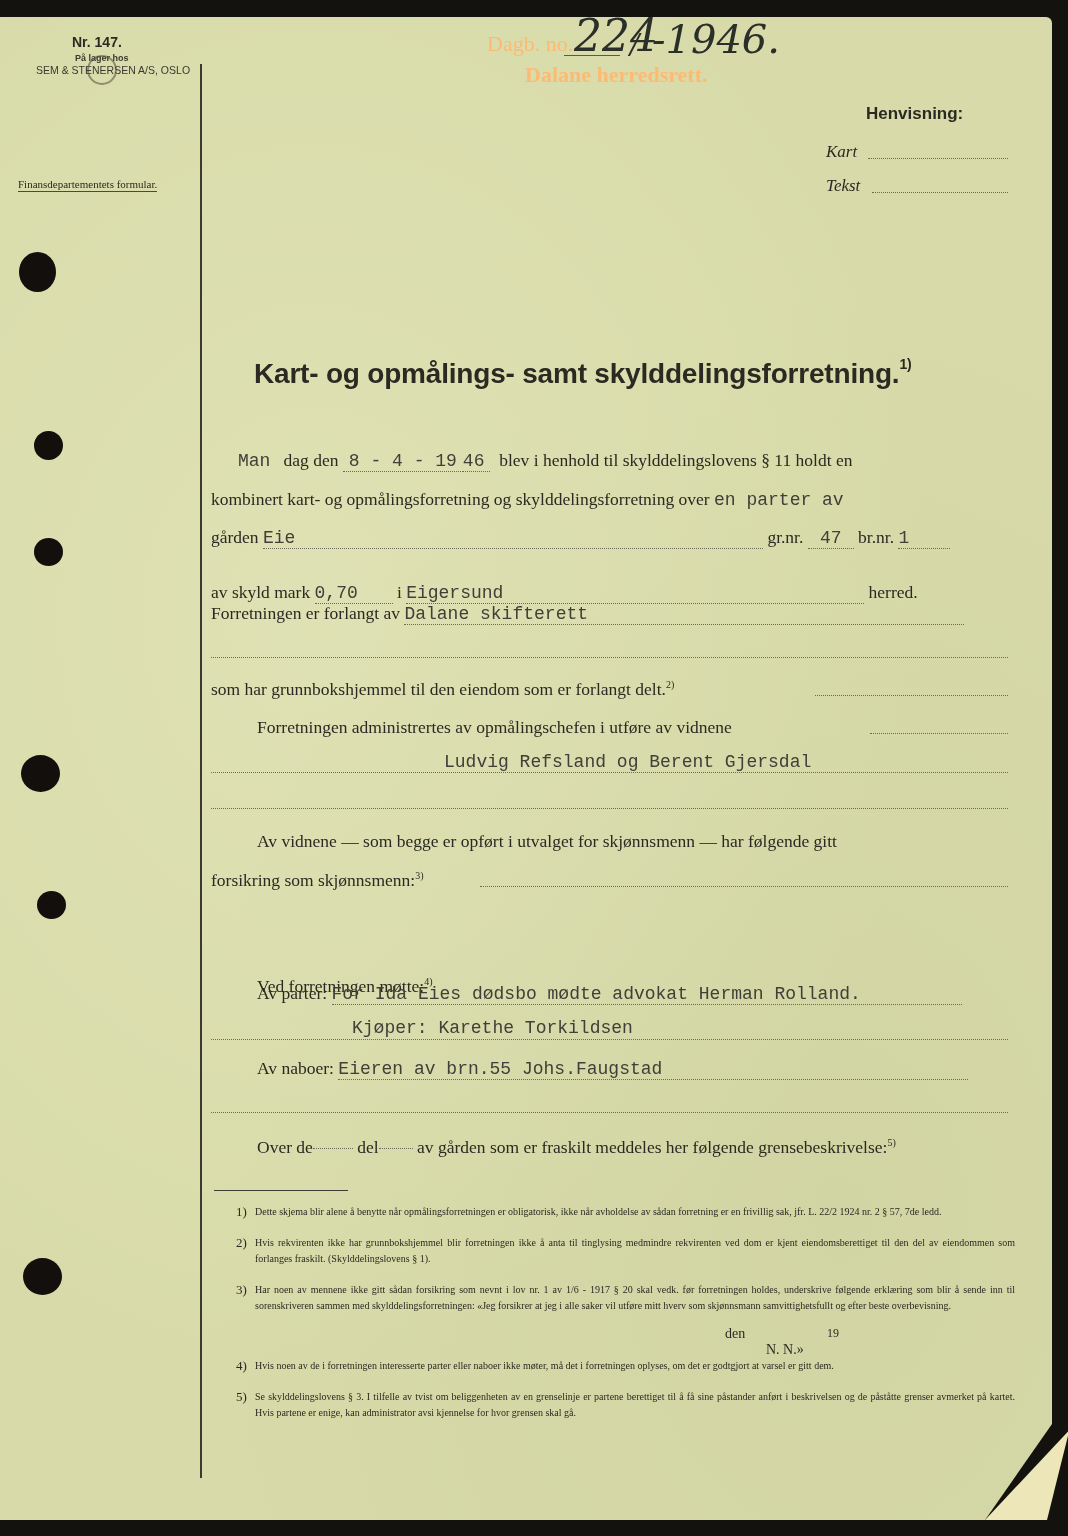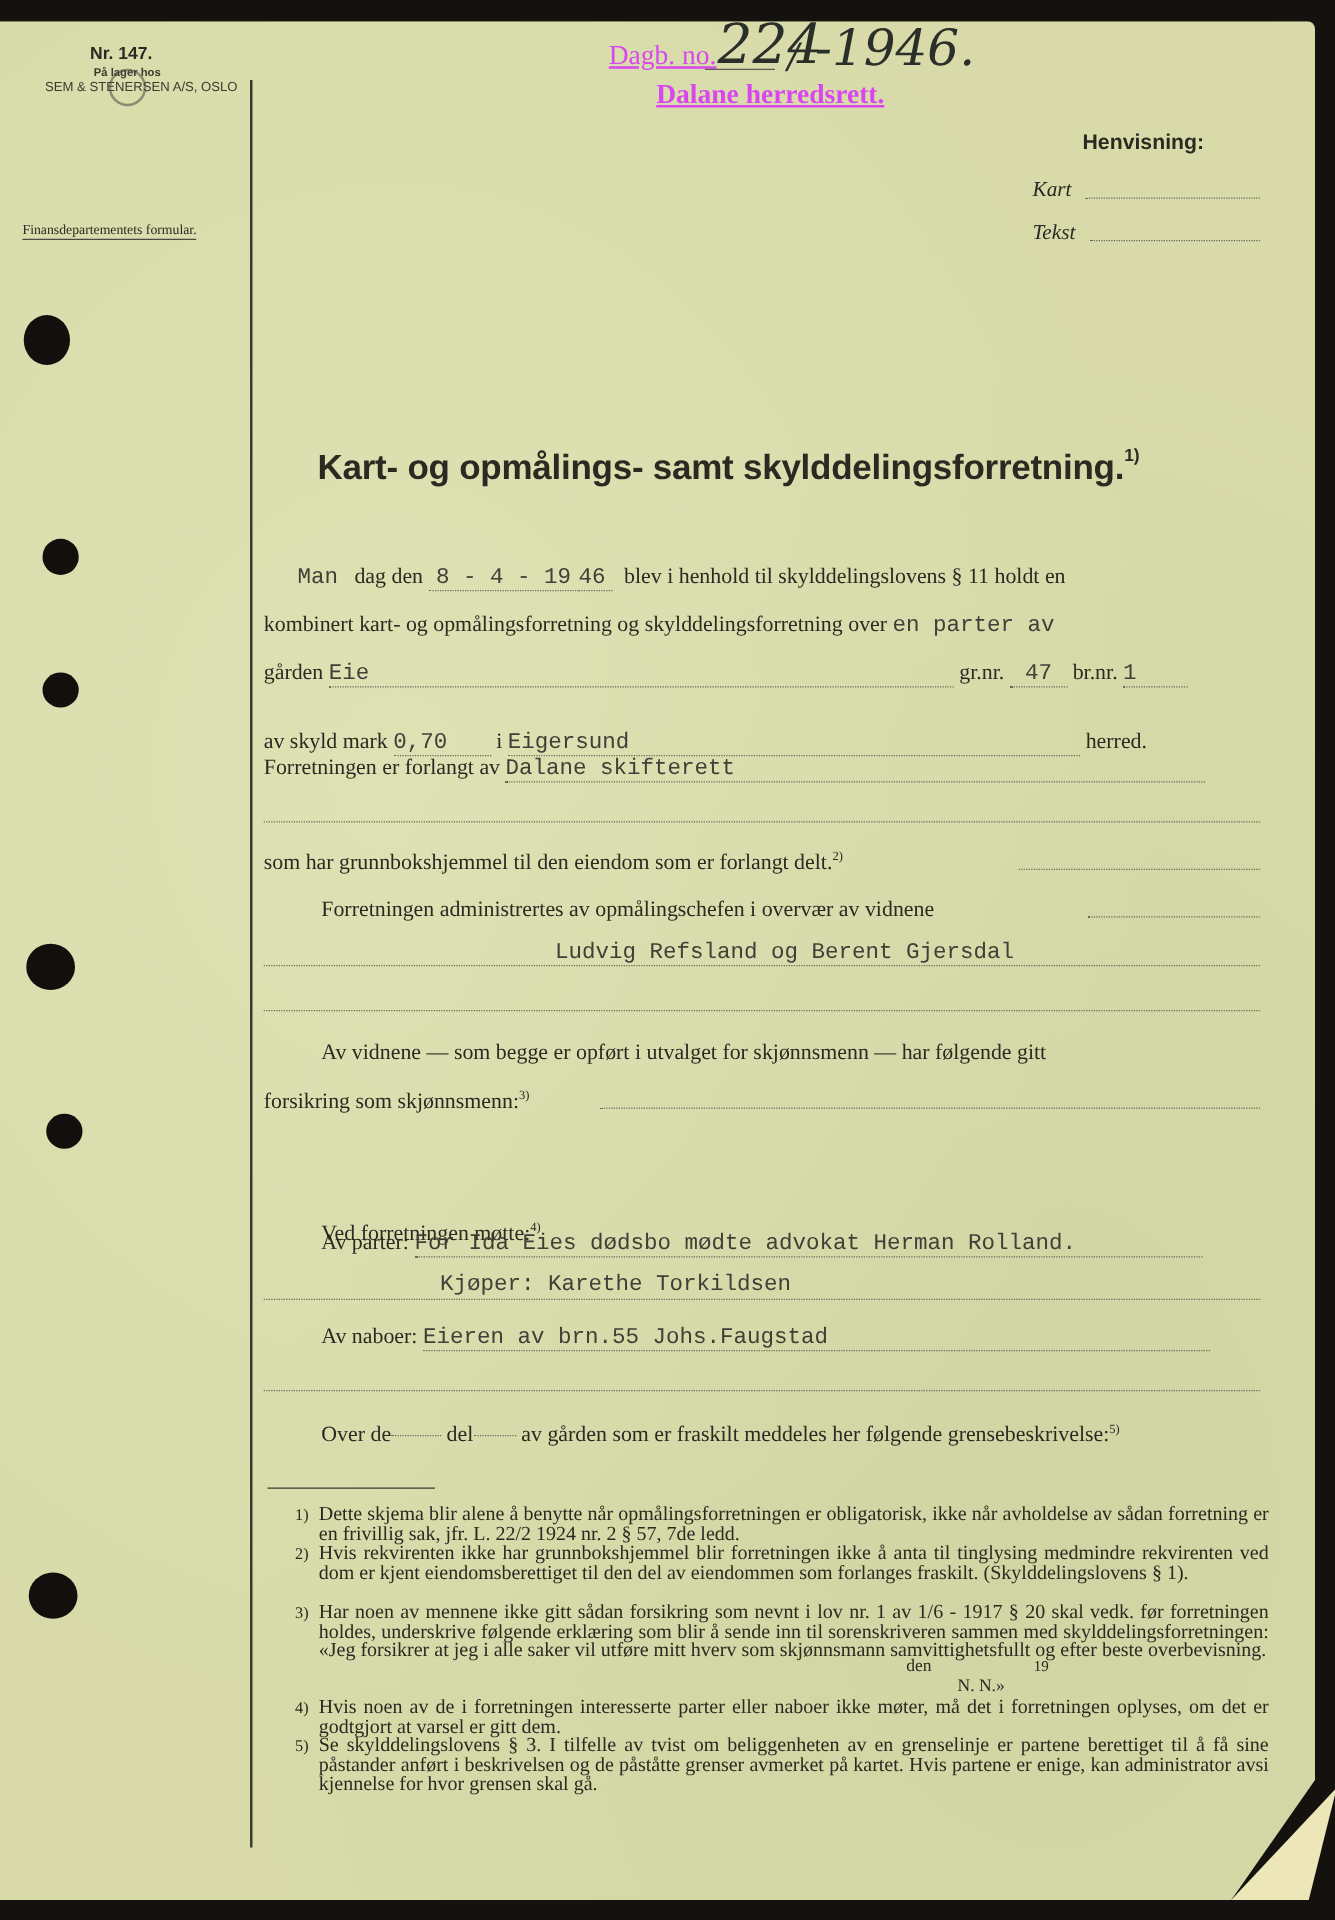--- a/index.html
+++ b/index.html
@@ -30,21 +30,21 @@
     transform-origin: bottom left;
   }
   .vrule {
     position: absolute; left: 200px; top: 64px; width: 2px; height: 1414px;
     background: #3b3a30;
   }
   .hole { position: absolute; background: #120f0c; border-radius: 50%; }
 
   .abs { position: absolute; white-space: nowrap; }
   .sans { font-family: "Liberation Sans", sans-serif; }
-  .stamp { color: #d946ef; text-decoration: underline; }
+  .stamp { color: #fdba74; }
   .hand { font-family: "DejaVu Serif", serif; font-style: italic; color: #2b2f2a; }
 
   .nr { left: 72px; top: 34px; font-size: 14px; font-weight: bold; }
   .lager { left: 75px; top: 53px; font-size: 9px; font-weight: bold; color:#3a3a30; }
   .sem { left: 36px; top: 64px; font-size: 10.5px; font-weight: normal; color:#3a3a30; }
   .stamp-circle { left: 87px; top: 55px; width: 26px; height: 26px; border: 2px solid #4a4a40; border-radius: 50%; opacity: .55; }
   .formular { left: 18px; top: 178px; font-size: 11px; border-bottom: 1px solid #4a4a40; padding-bottom: 1px; }
 
   .dagb { left: 487px; top: 31px; font-size: 22px; }
   .dagb-no { left: 574px; top: 10px; font-size: 44px; }
@@ -59,21 +59,21 @@
   .dots { position: absolute; border-bottom: 1px dotted #6b6b5a; height: 0; }
 
   .title { left: 254px; top: 358px; font-size: 28px; font-weight: bold; letter-spacing: -0.2px; }
   .title sup { font-size: 14px; position: relative; top: -4px; }
 
   .line { position: absolute; left: 211px; font-size: 17.5px; white-space: nowrap; }
   .typed { font-family: "Liberation Mono", monospace; font-size: 18px; color: #404038; }
 
   .hr-short { position: absolute; left: 214px; top: 1190px; width: 134px; height: 1px; background: #3d3d33; }
 
-  .fn { position: absolute; left: 255px; width: 760px; font-size: 16px; line-height: 15.6px; text-align: justify; }
+  .fn { position: absolute; left: 255px; width: 760px; font-size: 10px; line-height: 15.6px; text-align: justify; }
   .fn-num { position: absolute; left: 236px; font-size: 13px; }
   sup.s { font-size: 10px; }
 </style>
 </head>
 <body>
 
 <div class="paper"></div>
 <div class="fold"></div>
 <div class="fold-flap"></div>
 
@@ -141,21 +141,21 @@
   <span class="typed" style="display:inline-block;width:560px;border-bottom:1px dotted #6b6b5a;">Dalane skifterett</span>
 </div>
 <div class="dots" style="left:211px;top:657px;width:797px;"></div>
 
 <div class="line" style="top:679px;">
   <span>som har grunnbokshjemmel til den eiendom som er forlangt delt.</span><sup class="s">2)</sup>
 </div>
 <div class="dots" style="left:815px;top:695px;width:193px;"></div>
 
 <div class="line" style="top:717px;left:257px;">
-  <span>Forretningen administrertes av opmålingschefen i overvær av vidnene</span>
+  <span>Forretningen administrertes av opmålingschefen i utføre av vidnene</span>
 </div>
 <div class="dots" style="left:870px;top:733px;width:138px;"></div>
 
 <div class="abs typed" style="left:444px;top:752px;">Ludvig Refsland og Berent Gjersdal</div>
 <div class="dots" style="left:211px;top:772px;width:797px;"></div>
 <div class="dots" style="left:211px;top:808px;width:797px;"></div>
 
 <div class="line" style="top:831px;left:257px;">
   <span>Av vidnene — som begge er opført i utvalget for skjønnsmenn — har følgende gitt</span>
 </div>

